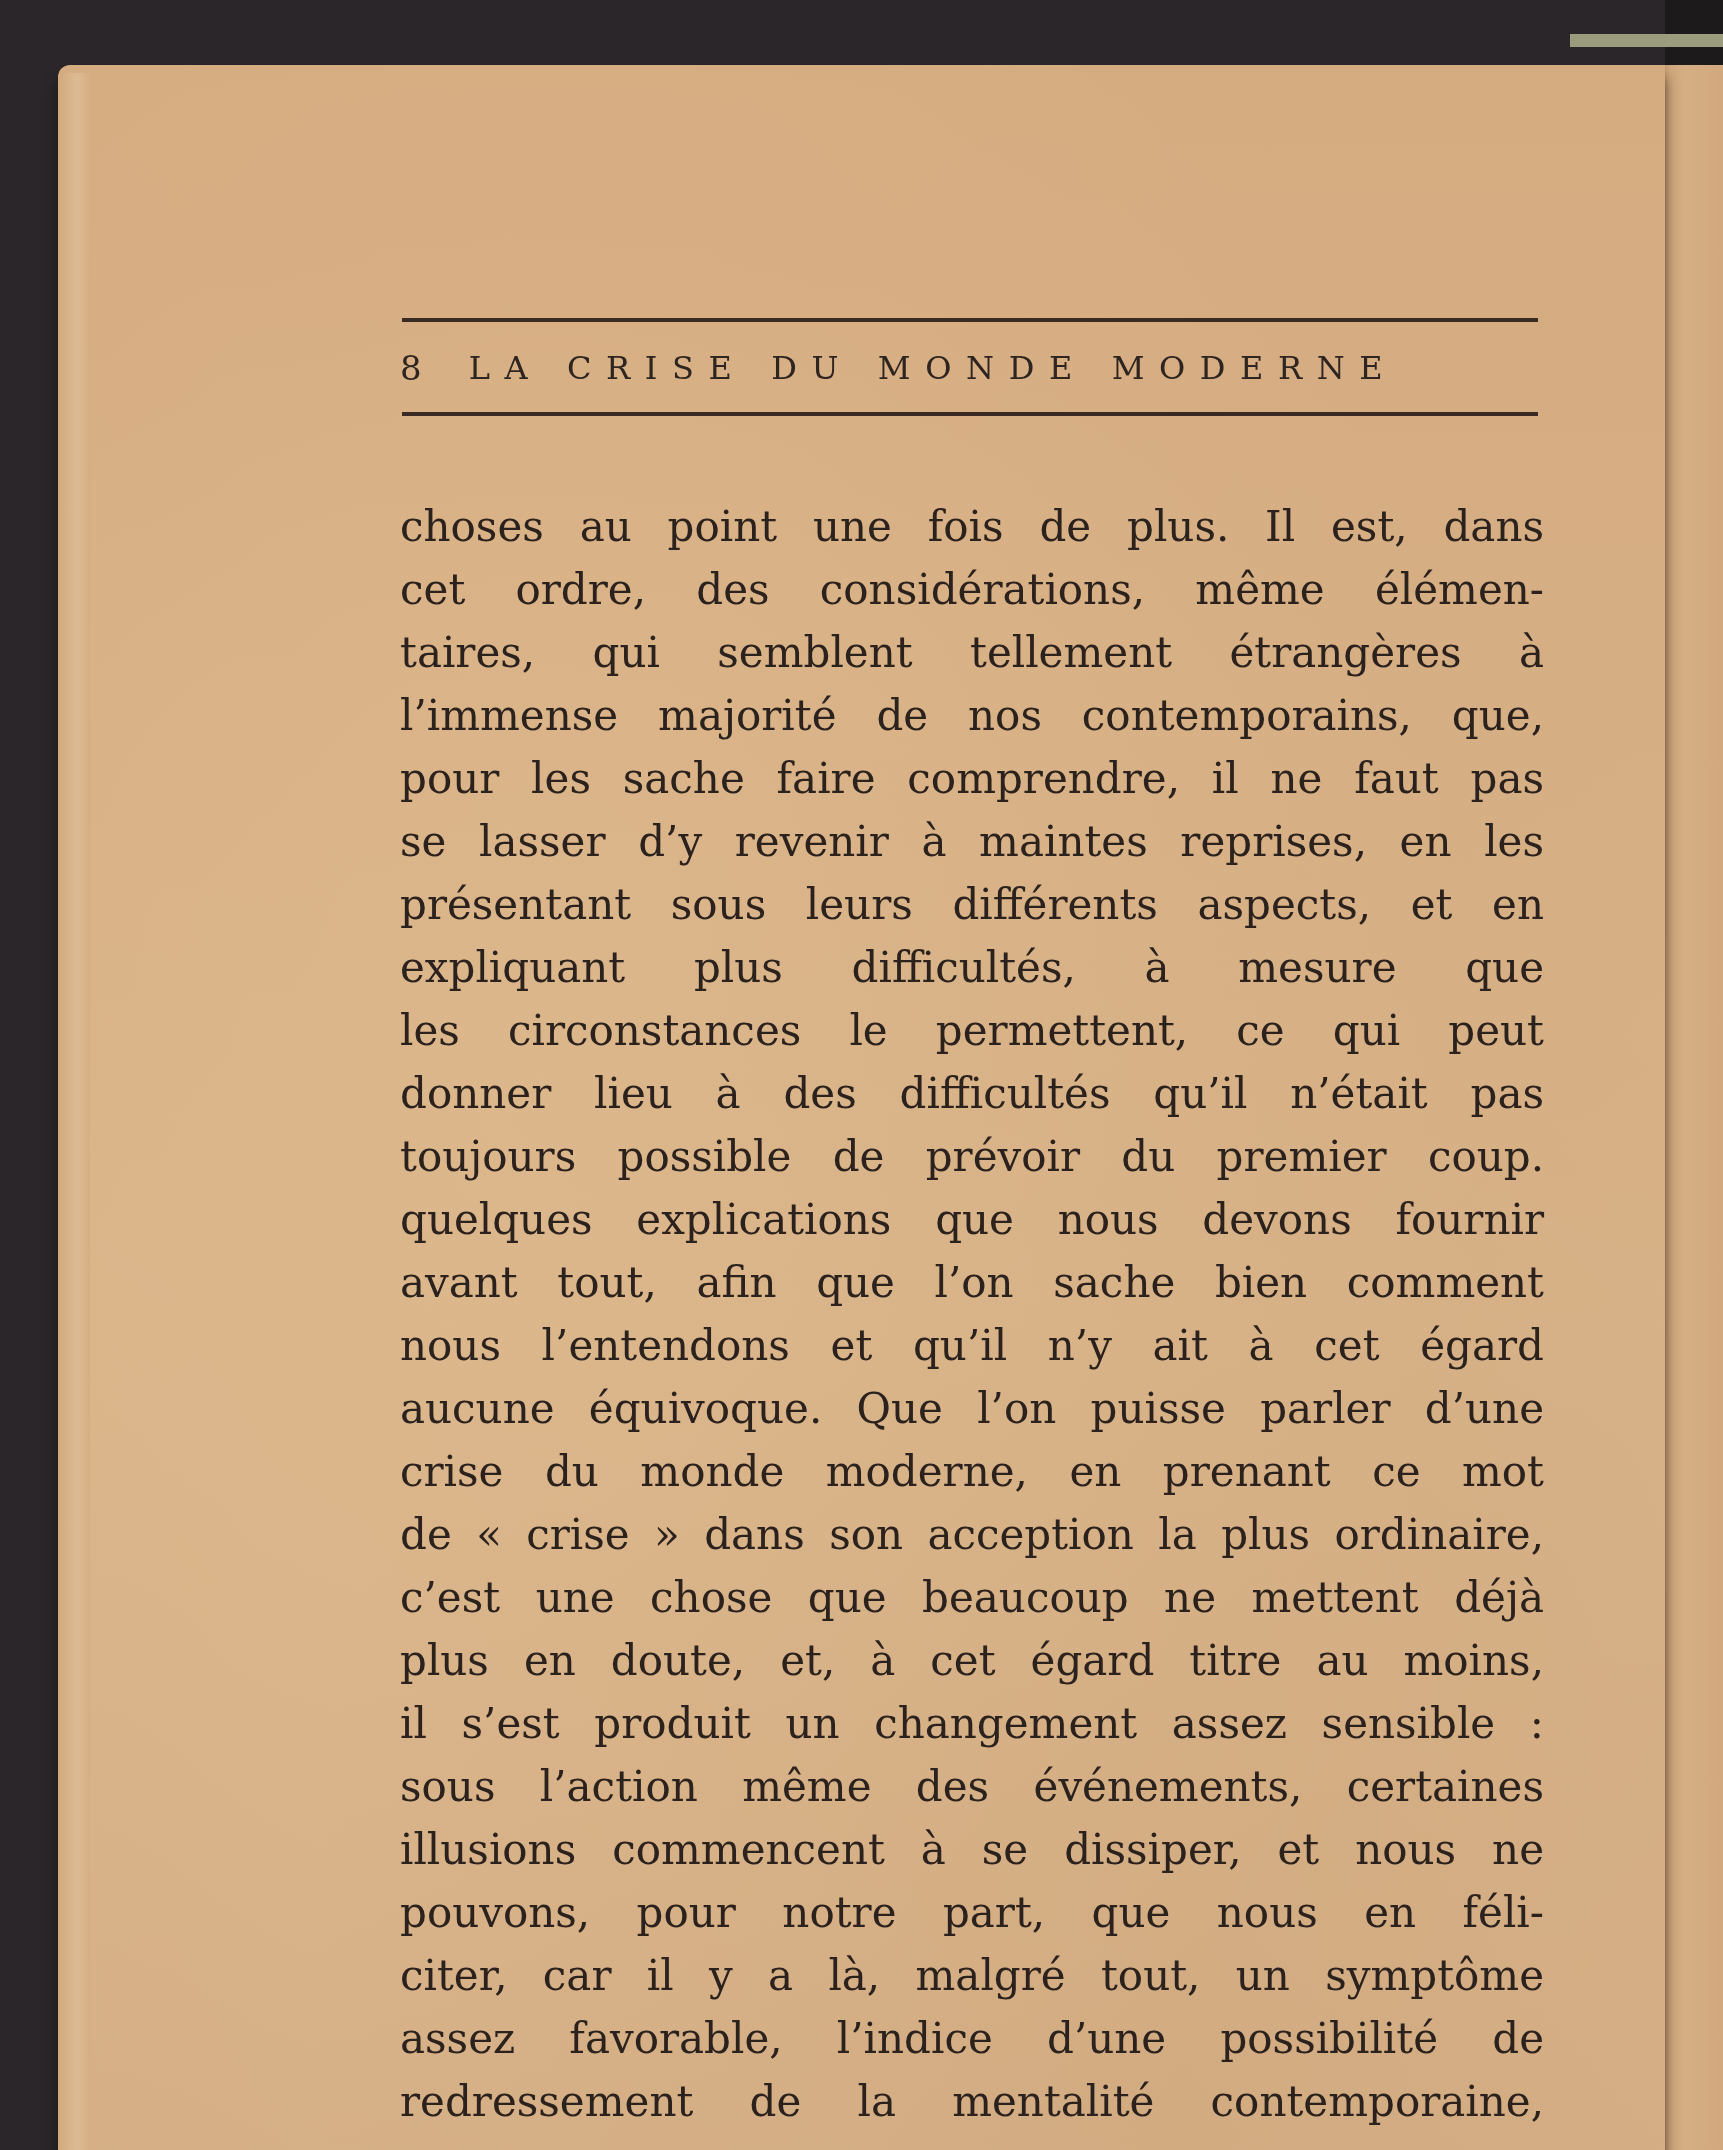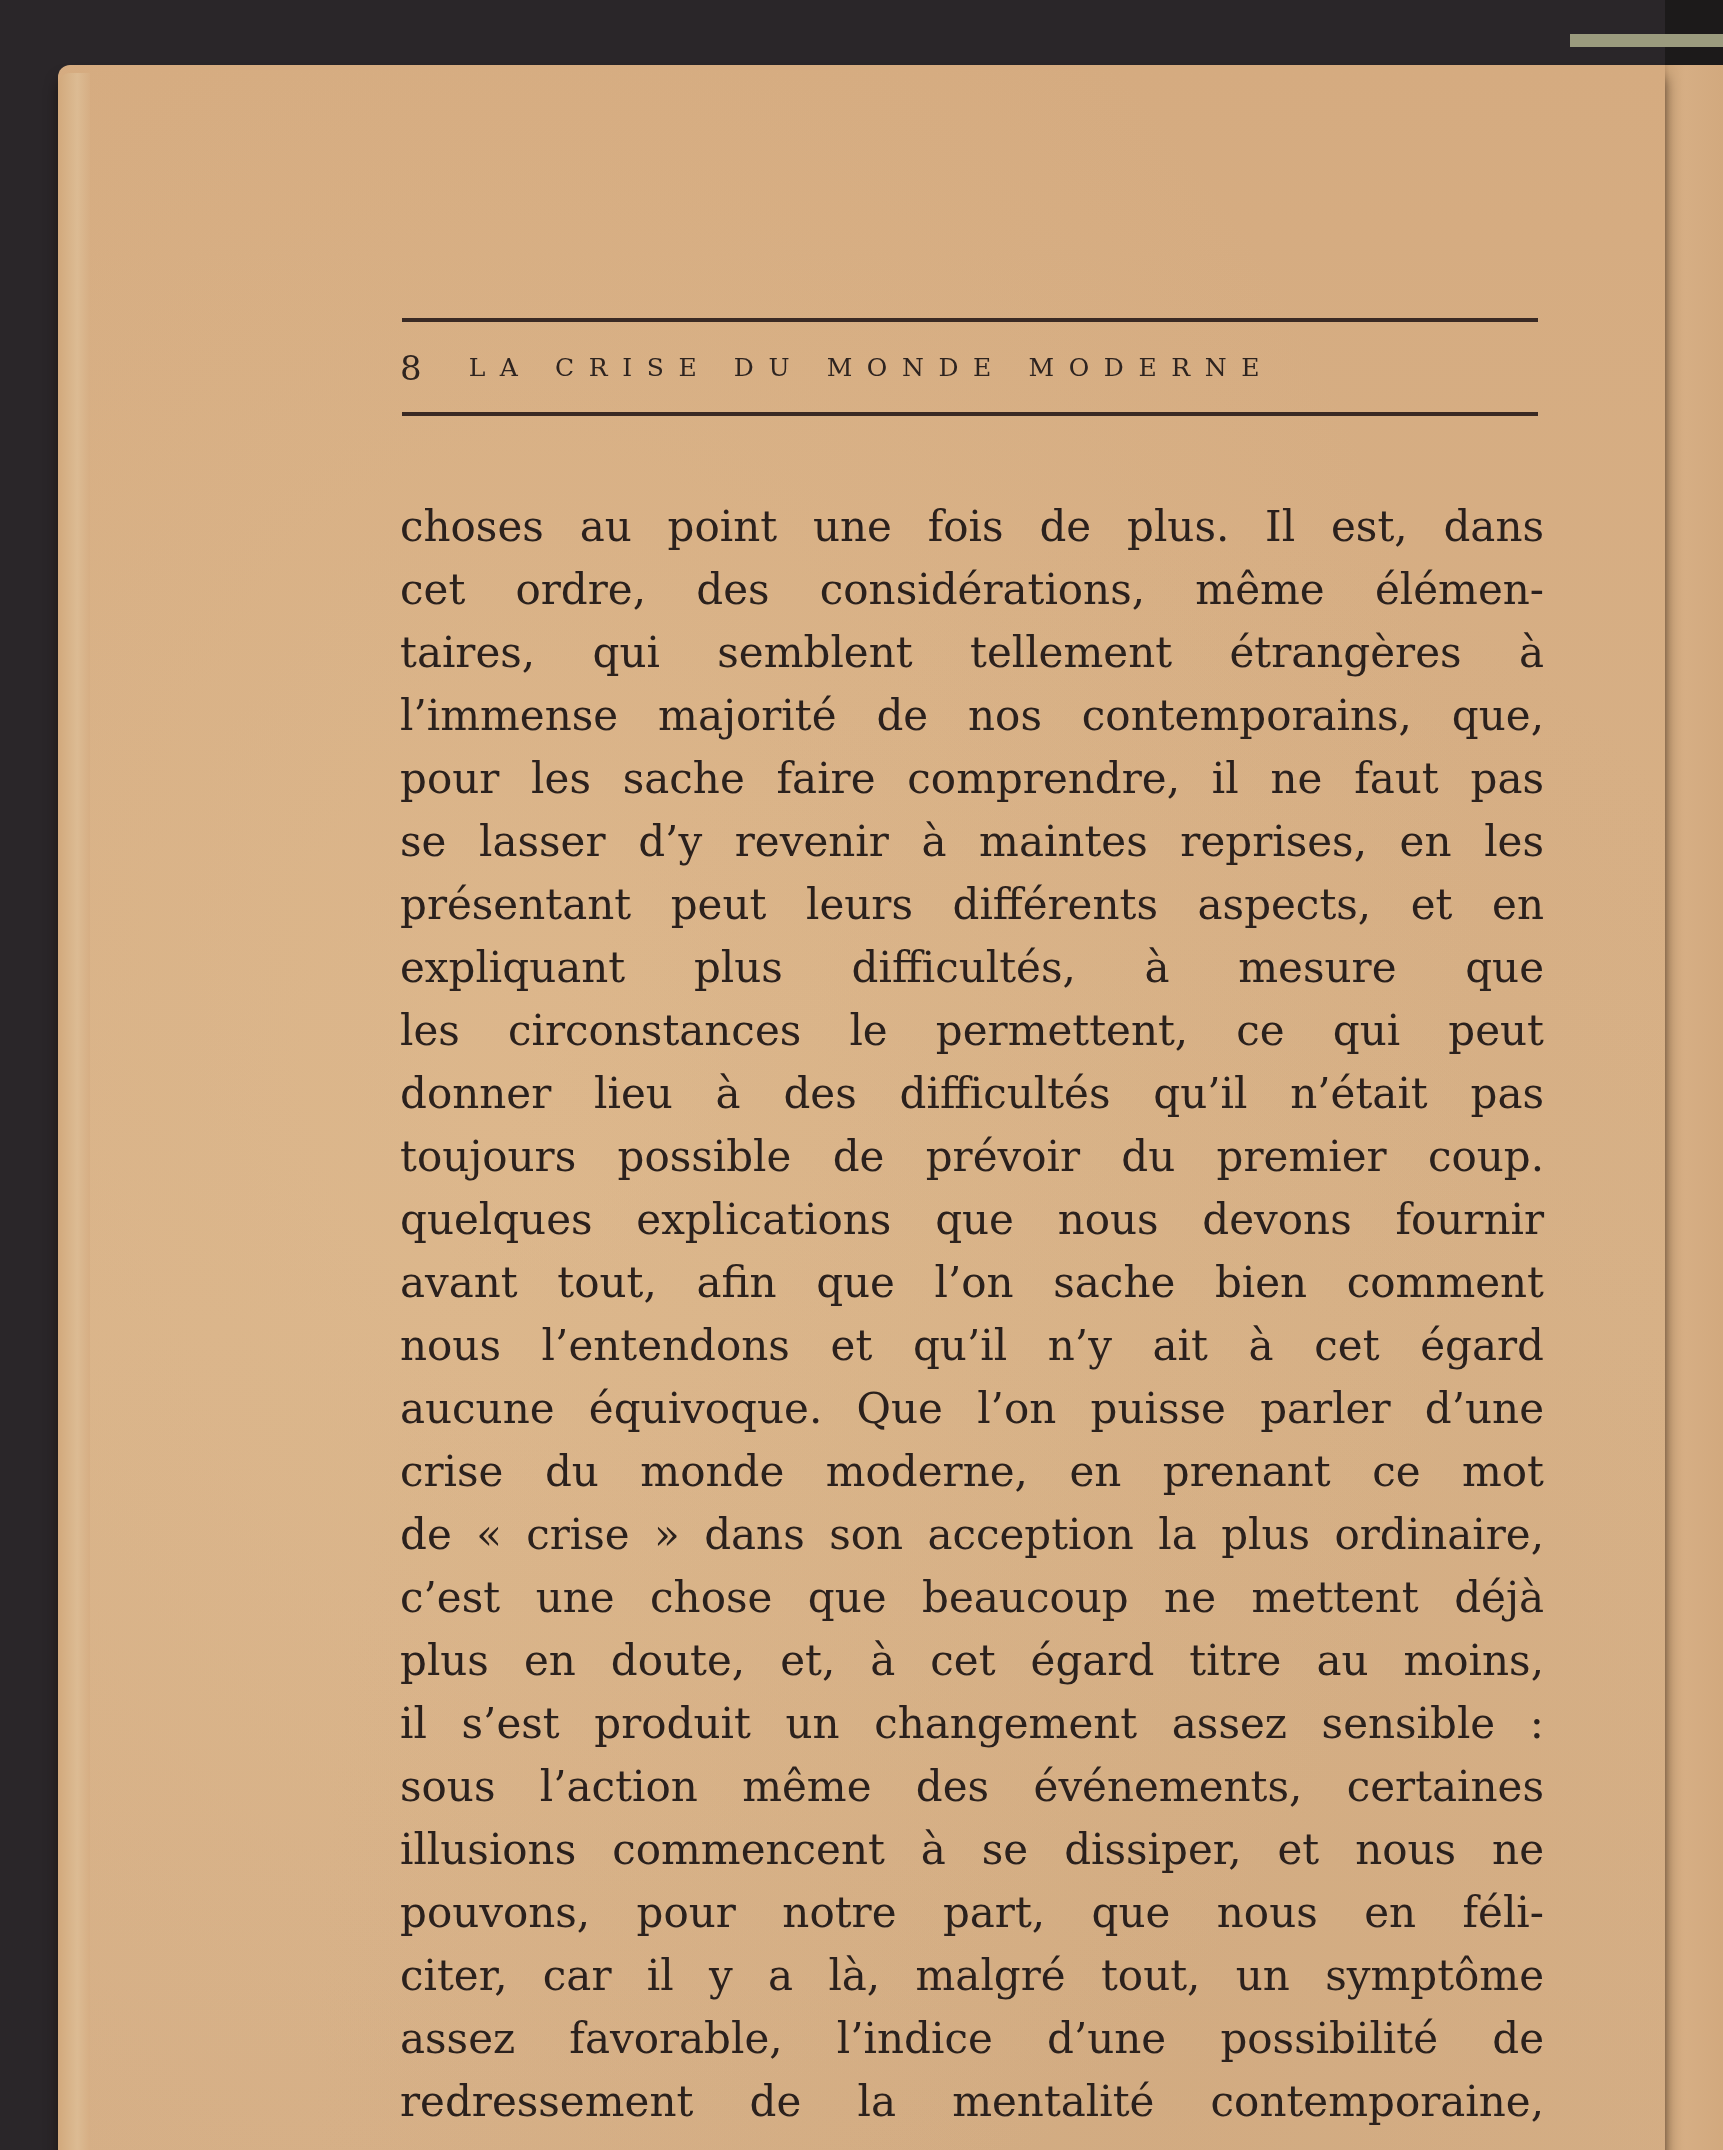--- a/index.html
+++ b/index.html
@@ -42,21 +42,21 @@
   .rule-top { top: 318px; }
   .rule-bottom { top: 412px; }
   .running-head {
     position: absolute; left: 400px; top: 344px; width: 1140px; height: 47px;
     display: flex; align-items: center; color: #2e2420;
   }
   .page-number {
     font-size: 34px; margin-right: 47px;
   }
   .running-title {
-    font-size: 25px; letter-spacing: 14.6px; white-space: nowrap;
+    font-size: 32px; letter-spacing: 14.6px; white-space: nowrap;
   }
   .body-text {
     position: absolute; left: 400px; top: 495px; width: 1144px;
     color: #2b211d; font-size: 42px; line-height: 63px;
   }
   .line {
     display: block; white-space: nowrap; text-align: justify;
     text-align-last: justify; height: 63px;
   }
   .line.indent { padding-left: 52px; }
@@ -78,21 +78,21 @@
 </div>
 <div class="header-rule rule-bottom"></div>
 
 <div class="body-text">
   <span class="line">choses au point une fois de plus. Il est, dans</span>
   <span class="line">cet ordre, des considérations, même élémen-</span>
   <span class="line">taires, qui semblent tellement étrangères à</span>
   <span class="line">l’immense majorité de nos contemporains, que,</span>
   <span class="line">pour les sache faire comprendre, il ne faut pas</span>
   <span class="line">se lasser d’y revenir à maintes reprises, en les</span>
-  <span class="line">présentant peut leurs différents aspects, et en</span>
+  <span class="line">présentant sous leurs différents aspects, et en</span>
   <span class="line">expliquant plus difficultés, à mesure que</span>
   <span class="line">les circonstances le permettent, ce qui peut</span>
   <span class="line">donner lieu à des difficultés qu’il n’était pas</span>
   <span class="line">toujours possible de prévoir du premier coup.</span>
   <span class="line">quelques explications que nous devons fournir</span>
   <span class="line">avant tout, afin que l’on sache bien comment</span>
   <span class="line">nous l’entendons et qu’il n’y ait à cet égard</span>
   <span class="line">aucune équivoque. Que l’on puisse parler d’une</span>
   <span class="line">crise du monde moderne, en prenant ce mot</span>
   <span class="line">de « crise » dans son acception la plus ordinaire,</span>

